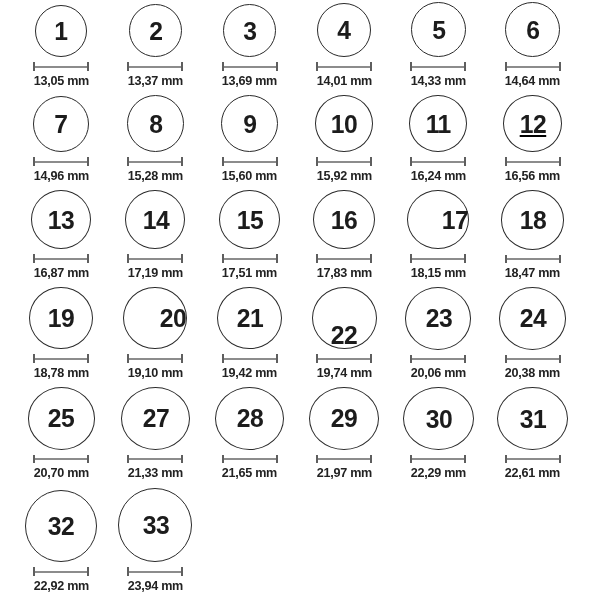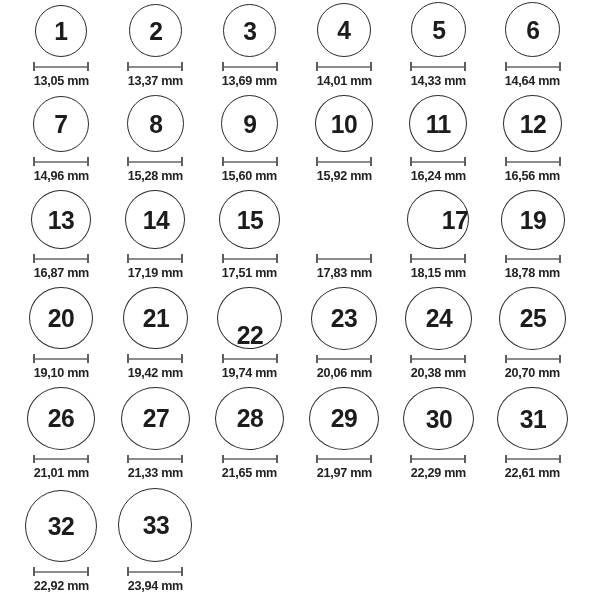--- a/index.html
+++ b/index.html
@@ -163,21 +163,21 @@
 
   <div class="cell">
     <div class="circle" style="width: 58px; height: 58px;">
       <span class="num">11</span>
     </div>
     <div class="ruler"></div>
     <div class="dlabel">16,24 mm</div>
   </div>
 
   <div class="cell">
-    <div class="circle" style="width: 59px; height: 59px;">
+    <div class="circle" style="width: 59px; height: 59px; text-decoration: underline;">
       <span class="num">12</span>
     </div>
     <div class="ruler"></div>
     <div class="dlabel">16,56 mm</div>
   </div>
 
   <div class="cell">
     <div class="circle" style="width: 60px; height: 60px;">
       <span class="num">13</span>
     </div>
@@ -195,43 +195,53 @@
 
   <div class="cell">
     <div class="circle" style="width: 61px; height: 61px;">
       <span class="num">15</span>
     </div>
     <div class="ruler"></div>
     <div class="dlabel">17,51 mm</div>
   </div>
 
   <div class="cell">
+    <div class="circle" style="width: 62px; height: 62px;">
+      <span class="num">16</span>
+    </div>
     <div class="ruler"></div>
     <div class="dlabel">17,83 mm</div>
   </div>
 
   <div class="cell">
     <div class="circle" style="width: 62px; height: 62px; justify-content: flex-end;">
       <span class="num">17</span>
     </div>
     <div class="ruler"></div>
     <div class="dlabel">18,15 mm</div>
   </div>
 
+  <div class="cell">
+    <div class="circle" style="width: 63px; height: 63px;">
+      <span class="num">18</span>
+    </div>
+    <div class="ruler"></div>
+    <div class="dlabel">18,47 mm</div>
+  </div>
 
   <div class="cell">
     <div class="circle" style="width: 64px; height: 64px; justify-content: center;">
       <span class="num">19</span>
     </div>
     <div class="ruler"></div>
     <div class="dlabel">18,78 mm</div>
   </div>
 
   <div class="cell">
-    <div class="circle" style="width: 64px; height: 64px;">
+    <div class="circle" style="width: 64px; height: 64px; justify-content: flex-end;">
       <span class="num">20</span>
     </div>
     <div class="ruler"></div>
     <div class="dlabel">19,10 mm</div>
   </div>
 
   <div class="cell">
     <div class="circle" style="width: 65px; height: 65px; text-align: right;">
       <span class="num">21</span>
     </div>
@@ -264,27 +274,20 @@
   </div>
 
   <div class="cell">
     <div class="circle" style="width: 67px; height: 67px;">
       <span class="num">25</span>
     </div>
     <div class="ruler"></div>
     <div class="dlabel">20,70 mm</div>
   </div>
 
-  <div class="cell">
-    <div class="circle" style="width: 68px; height: 68px;">
-      <span class="num">26</span>
-    </div>
-    <div class="ruler"></div>
-    <div class="dlabel">21,01 mm</div>
-  </div>
 
   <div class="cell">
     <div class="circle" style="width: 69px; height: 69px;">
       <span class="num">27</span>
     </div>
     <div class="ruler"></div>
     <div class="dlabel">21,33 mm</div>
   </div>
 
   <div class="cell">

